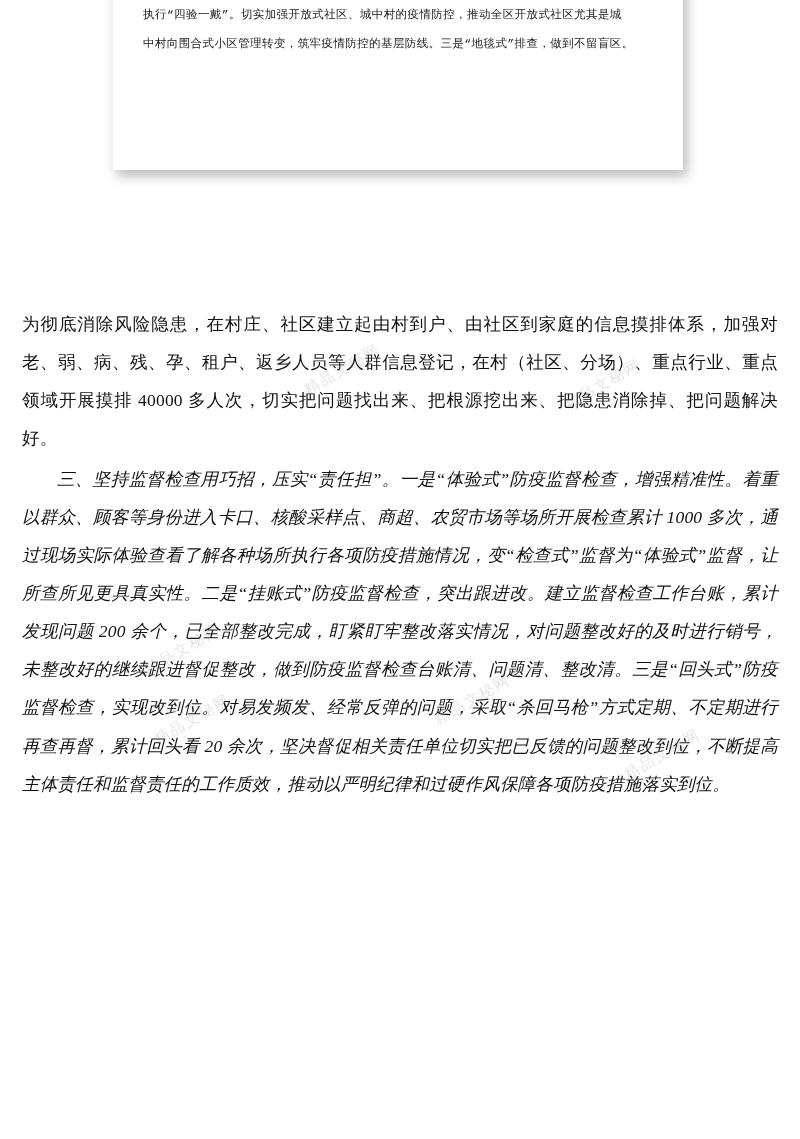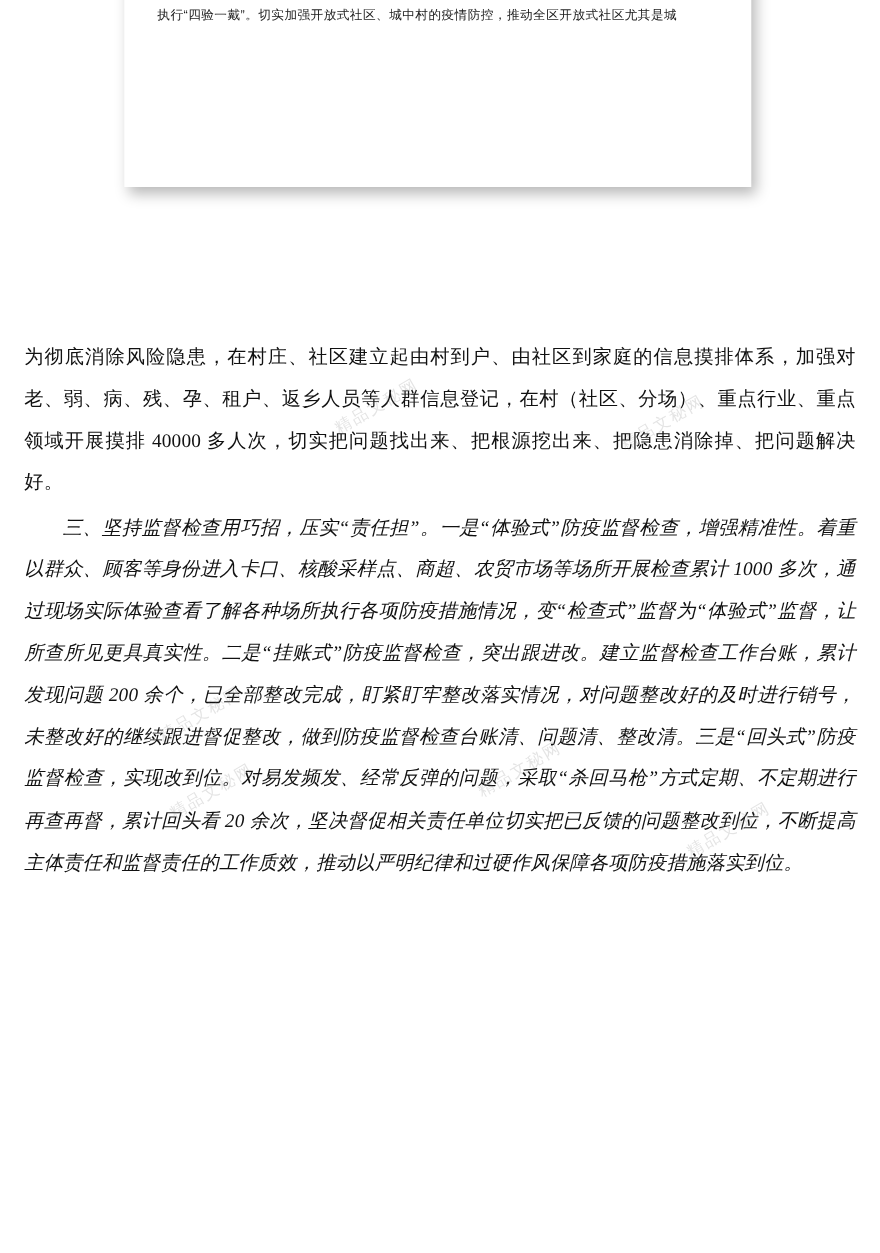--- a/index.html
+++ b/index.html
@@ -28,21 +28,21 @@
     padding: 40px 30px 0 30px;
     overflow: hidden;
   }
   .preview-card .pv-line {
     font-size: 11.5px;
     color: #1a1a1a;
     line-height: 2.55;
     letter-spacing: 0.4px;
     text-align: justify;
     white-space: nowrap;
-    font-family: Liberation Sans, sans-serif;
+    font-family: Liberation Mono, monospace;
   }
 
   
   .doc-body {
     position: absolute;
     left: 0;
     top: 305px;
     width: 800px;
     padding: 0 22px;
     box-sizing: border-box;
@@ -78,20 +78,21 @@
   .wm-3 { left: 140px; top: 640px; }
   .wm-4 { left: 430px; top: 690px; }
   .wm-5 { left: 150px; top: 710px; }
   .wm-6 { left: 620px; top: 745px; }
 </style>
 </head>
 <body>
 
 <div class="preview-card">
   <div class="pv-line">执行“四验一戴”。切实加强开放式社区、城中村的疫情防控，推动全区开放式社区尤其是城</div>
+  <div class="pv-line">中村向围合式小区管理转变，筑牢疫情防控的基层防线。三是“地毯式”排查，做到不留盲区。</div>
 </div>
 
 <div class="doc-body">
   <p class="doc-para">为彻底消除风险隐患，在村庄、社区建立起由村到户、由社区到家庭的信息摸排体系，加强对老、弱、病、残、孕、租户、返乡人员等人群信息登记，在村（社区、分场）、重点行业、重点领域开展摸排 40000 多人次，切实把问题找出来、把根源挖出来、把隐患消除掉、把问题解决好。</p>
   <p class="doc-para indent">三、坚持监督检查用巧招，压实“责任担”。一是“体验式”防疫监督检查，增强精准性。着重以群众、顾客等身份进入卡口、核酸采样点、商超、农贸市场等场所开展检查累计 1000 多次，通过现场实际体验查看了解各种场所执行各项防疫措施情况，变“检查式”监督为“体验式”监督，让所查所见更具真实性。二是“挂账式”防疫监督检查，突出跟进改。建立监督检查工作台账，累计发现问题 200 余个，已全部整改完成，盯紧盯牢整改落实情况，对问题整改好的及时进行销号，未整改好的继续跟进督促整改，做到防疫监督检查台账清、问题清、整改清。三是“回头式”防疫监督检查，实现改到位。对易发频发、经常反弹的问题，采取“杀回马枪”方式定期、不定期进行再查再督，累计回头看 20 余次，坚决督促相关责任单位切实把已反馈的问题整改到位，不断提高主体责任和监督责任的工作质效，推动以严明纪律和过硬作风保障各项防疫措施落实到位。</p>
 </div>
 
 <div class="wm wm-1">精品文秘网</div>
 <div class="wm wm-2">精品文秘网</div>
 <div class="wm wm-3">精品文秘网</div>

